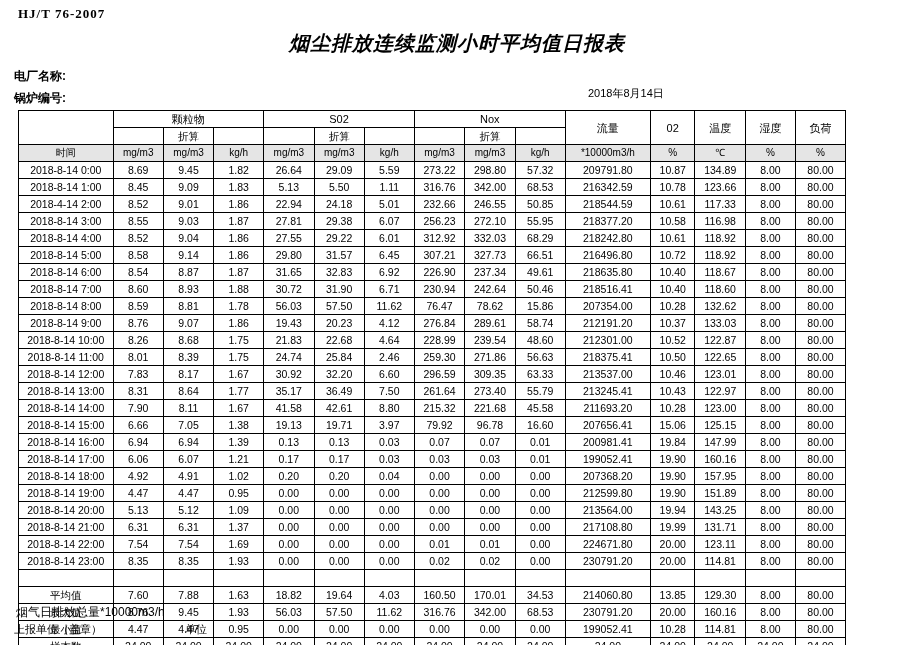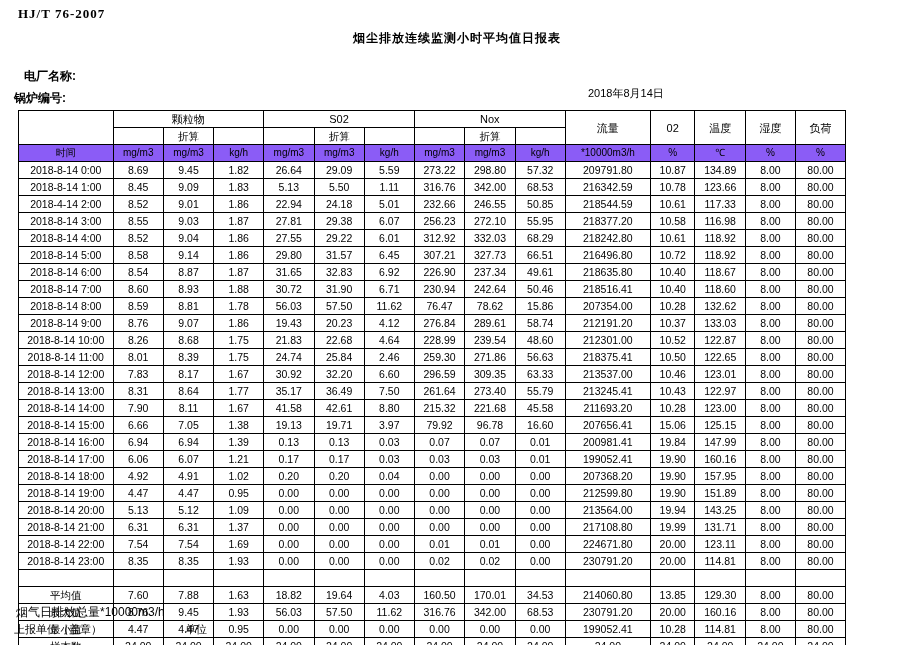--- a/index.html
+++ b/index.html
@@ -30,28 +30,29 @@
     font-size: 13px;
     font-weight: bold;
     letter-spacing: 1px;
   }
   .doc-title {
     position: absolute;
     left: 0;
     top: 30px;
     width: 914px;
     text-align: center;
-    font-size: 12px;
+    font-size: 20px;
     font-weight: bold;
     font-family: "Liberation Sans", sans-serif;
     letter-spacing: 1px;
+    font-style: italic;
   }
   .meta-plant {
     position: absolute;
-    left: 24px;
+    left: 14px;
     top: 68px;
     font-size: 12px;
     font-weight: bold;
   }
   .meta-boiler {
     position: absolute;
     left: 14px;
     top: 90px;
     font-size: 12px;
     font-weight: bold;
@@ -82,21 +83,21 @@
     overflow: hidden;
   }
   td.num {
     text-align: right;
     padding-right: 6px;
   }
   td.lbl {
     text-align: center;
   }
   .hdr-green {
-    background: #8b5cf6;
+    background: #e5e5e5;
   }
   .unit-row td {
     font-size: 10px;
   }
   .grp-hdr {
     font-size: 11px;
   }
   .time-col {
     width: 96px;
   }

